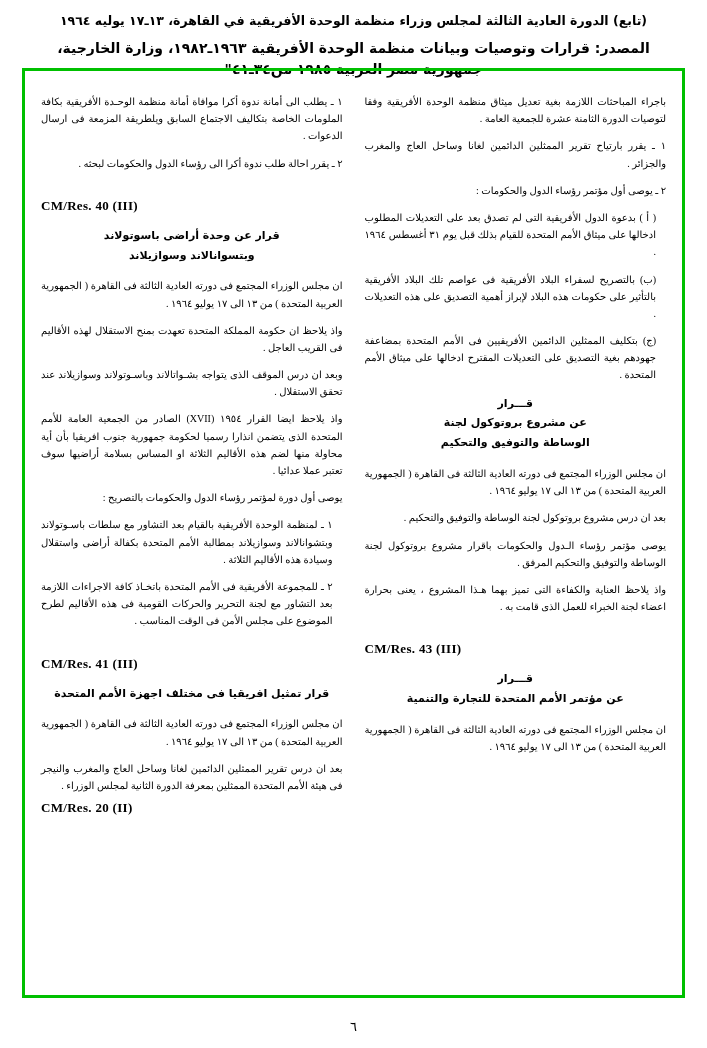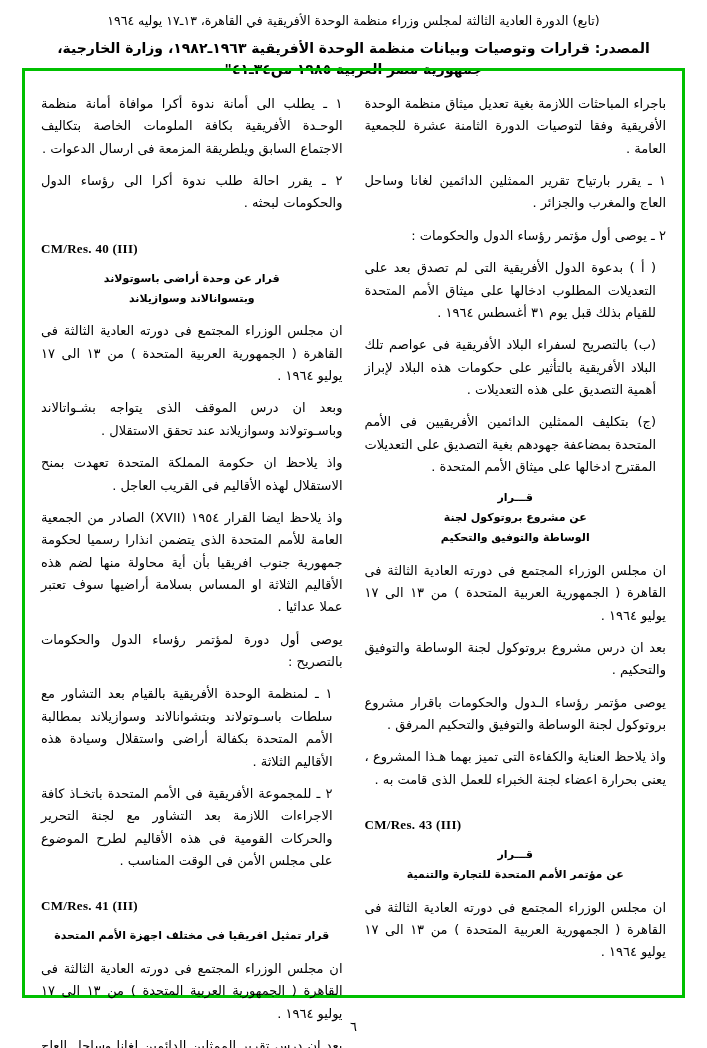--- a/index.html
+++ b/index.html
@@ -13,21 +13,21 @@
   }
   .page{
     position:absolute;inset:0;
   }
   .header{
     padding:12px 30px 0 30px;
     text-align:center;
   }
   .hdr-title{
     font-size:12.5px;
-    font-weight:normal;
+    font-weight:bold;
     letter-spacing:0px;
     color:#000;
     line-height:1.5;
   }
   .hdr-source{
     font-size:14px;
     font-weight:bold;
     color:#000;
     margin-top:7px;
     line-height:1.5;
@@ -48,25 +48,26 @@
     flex-direction:row;
     gap:22px;
   }
   .col{
     flex:1 1 0;
     min-width:0;
     position:relative;
   }
   p{
     margin:0 0 10px 0;
-    font-size:13px;
+    font-size:10px;
     line-height:1.72;
     color:#000;
     text-align:justify;
     text-justify:inter-word;
+    font-family:Liberation Serif, serif;
   }
   p.last{margin-bottom:0;}
   .ind{padding-right:10px;}
   .resnum{
     font-family:"Liberation Serif","DejaVu Serif",serif;
     direction:ltr;
     text-align:left;
     font-size:13px;
     font-weight:bold;
     margin:26px 0 12px 0;
@@ -137,22 +138,22 @@
 
         <p>١ ـ يطلب الى أمانة ندوة أكرا موافاة أمانة منظمة الوحـدة الأفريقية بكافة الملومات الخاصة بتكاليف الاجتماع السابق ويلطريقة المزمعة فى ارسال الدعوات .</p>
         <p>٢ ـ يقرر احالة طلب ندوة أكرا الى رؤساء الدول والحكومات لبحثه .</p>
 
         <div class="resnum">CM/Res. 40  (III)</div>
         <div class="restitle">
           <div>قرار عن وحدة أراضى باسوتولاند</div>
           <div>وبتسوانالاند وسوازيلاند</div>
         </div>
         <p>ان مجلس الوزراء المجتمع فى دورته العادية الثالثة فى القاهرة ( الجمهورية العربية المتحدة ) من ١٣ الى ١٧ يوليو ١٩٦٤ .</p>
+        <p>واذ يلاحظ ان حكومة المملكة المتحدة تعهدت بمنح الاستقلال لهذه الأقاليم فى القريب العاجل .</p>
         <p>وبعد ان درس الموقف الذى يتواجه بشـواتالاند وباسـوتولاند وسوازيلاند عند تحقق الاستقلال .</p>
-        <p>واذ يلاحظ ان حكومة المملكة المتحدة تعهدت بمنح الاستقلال لهذه الأقاليم فى القريب العاجل .</p>
         <p>واذ يلاحظ ايضا القرار ١٩٥٤ (XVII) الصادر من الجمعية العامة للأمم المتحدة الذى يتضمن انذارا رسميا لحكومة جمهورية جنوب افريقيا بأن أية محاولة منها لضم هذه الأقاليم الثلاثة او المساس بسلامة أراضيها سوف تعتبر عملا عدائيا .</p>
         <p>يوصى أول دورة لمؤتمر رؤساء الدول والحكومات بالتصريح :</p>
         <p class="ind">١ ـ لمنظمة الوحدة الأفريقية بالقيام بعد التشاور مع سلطات باسـوتولاند وبتشوانالاند وسوازيلاند بمطالبة الأمم المتحدة بكفالة أراضى واستقلال وسيادة هذه الأقاليم الثلاثة .</p>
         <p class="ind">٢ ـ للمجموعة الأفريقية فى الأمم المتحدة باتخـاذ كافة الاجراءات اللازمة بعد التشاور مع لجنة التحرير والحركات القومية فى هذه الأقاليم لطرح الموضوع على مجلس الأمن فى الوقت المناسب .</p>
 
         <div class="resnum">CM/Res. 41  (III)</div>
         <div class="restitle">
           <div>قرار تمثيل افريقيا فى مختلف اجهزة الأمم المتحدة</div>
         </div>
         <p>ان مجلس الوزراء المجتمع فى دورته العادية الثالثة فى القاهرة ( الجمهورية العربية المتحدة ) من ١٣ الى ١٧ يوليو ١٩٦٤ .</p>

